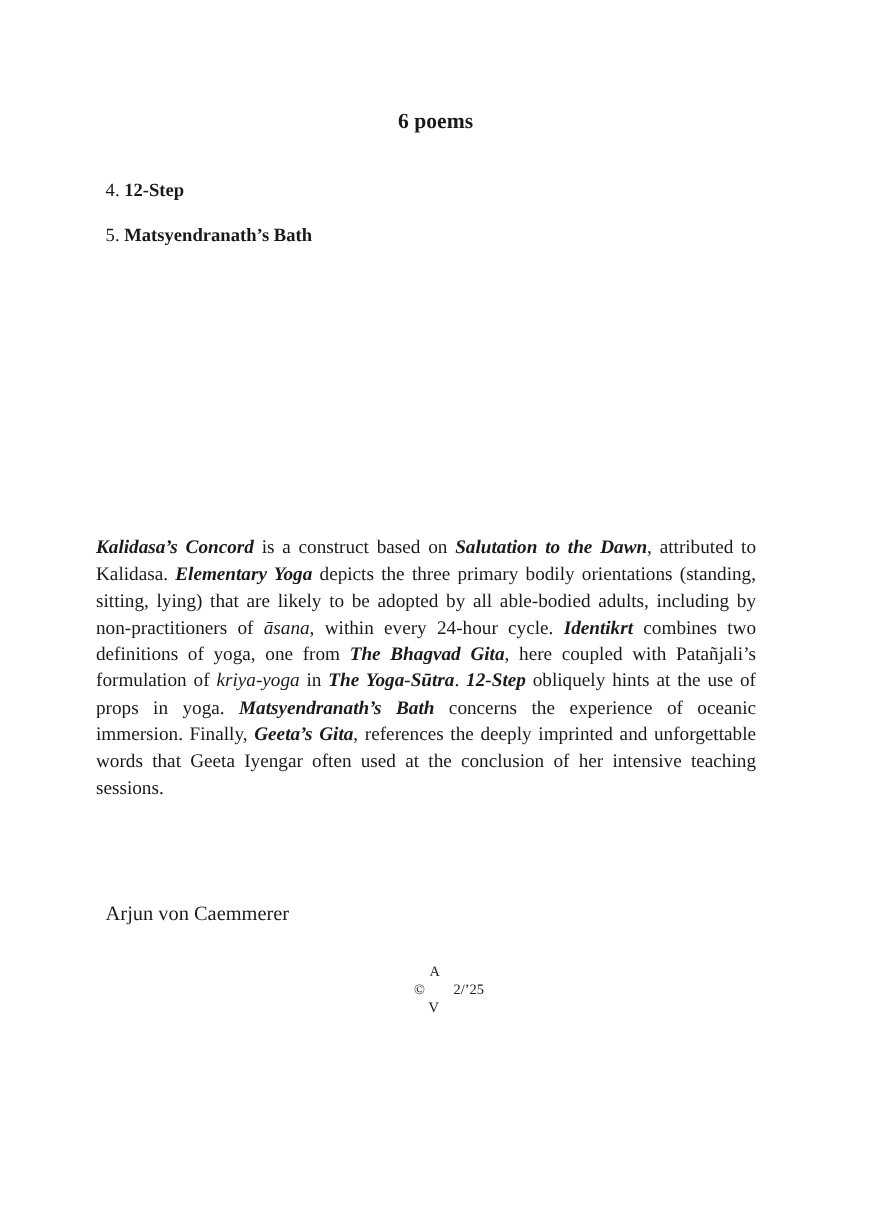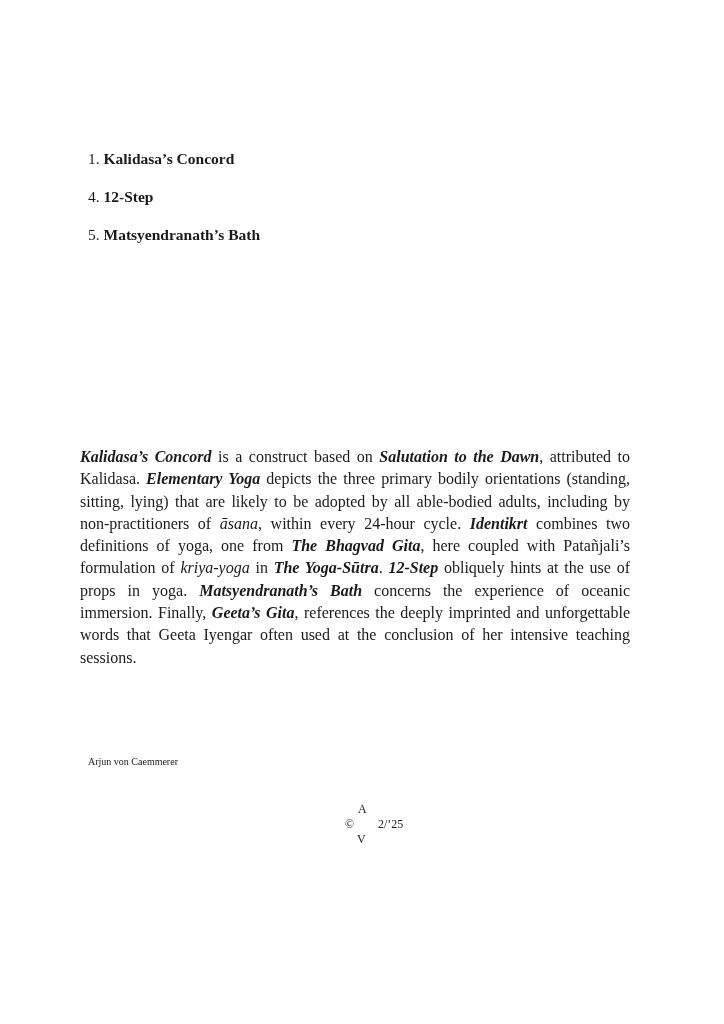--- a/index.html
+++ b/index.html
@@ -53,21 +53,21 @@
     line-height: 22.3px;
     text-align: justify;
   }
   .seg-bold-italic { font-weight: bold; font-style: italic; }
   .seg-italic { font-style: italic; }
   .seg-regular { font-weight: normal; font-style: normal; }
   .author-line {
     position: absolute;
     top: 752px;
     left: 88px;
-    font-size: 10px;
+    font-size: 17px;
     line-height: 20px;
   }
   .colophon {
     position: absolute;
     left: 335px;
     top: 800px;
     width: 100px;
     height: 52px;
     font-size: 12px;
     line-height: 13px;
@@ -76,23 +76,23 @@
   .mono-a    { left: 23px; top: 3px; }
   .mono-c    { left: 10px; top: 18px; }
   .mono-v    { left: 22px; top: 33px; }
   .mono-date { left: 43px; top: 18px; white-space: nowrap; text-align: right; }
 </style>
 </head>
 <body>
 
 <div class="page">
 
+  <h1 class="doc-title">6 poems</h1>
 
   <ol class="poem-list">
-      <li><span class="poem-num">1. </span><span class="poem-title">Kalidasa’s Concord</span></li>
       <li><span class="poem-num">4. </span><span class="poem-title">12-Step</span></li>
       <li><span class="poem-num">5. </span><span class="poem-title">Matsyendranath’s Bath</span></li>
     </ol>
 
   <p class="description"><span class="seg-bold-italic">Kalidasa’s Concord</span><span class="seg-regular"> is a construct based on </span><span class="seg-bold-italic">Salutation to the Dawn</span><span class="seg-regular">, attributed to Kalidasa. </span><span class="seg-bold-italic">Elementary Yoga</span><span class="seg-regular"> depicts the three primary bodily orientations (standing, sitting, lying) that are likely to be adopted by all able-bodied adults, including by non-practitioners of </span><span class="seg-italic">āsana</span><span class="seg-regular">, within every 24-hour cycle. </span><span class="seg-bold-italic">Identikrt</span><span class="seg-regular"> combines two definitions of yoga, one from </span><span class="seg-bold-italic">The Bhagvad Gita</span><span class="seg-regular">, here coupled with Patañjali’s formulation of </span><span class="seg-italic">kriya-yoga</span><span class="seg-regular"> in </span><span class="seg-bold-italic">The Yoga-Sūtra</span><span class="seg-regular">. </span><span class="seg-bold-italic">12-Step</span><span class="seg-regular"> obliquely hints at the use of props in yoga. </span><span class="seg-bold-italic">Matsyendranath’s Bath</span><span class="seg-regular"> concerns the experience of oceanic immersion. Finally, </span><span class="seg-bold-italic">Geeta’s Gita</span><span class="seg-regular">, references the deeply imprinted and unforgettable words that Geeta Iyengar often used at the conclusion of her intensive teaching sessions.</span></p>
 
   <div class="author-line">Arjun von Caemmerer</div>
 
   <div class="colophon">
     <span class="mono-a">A</span>

